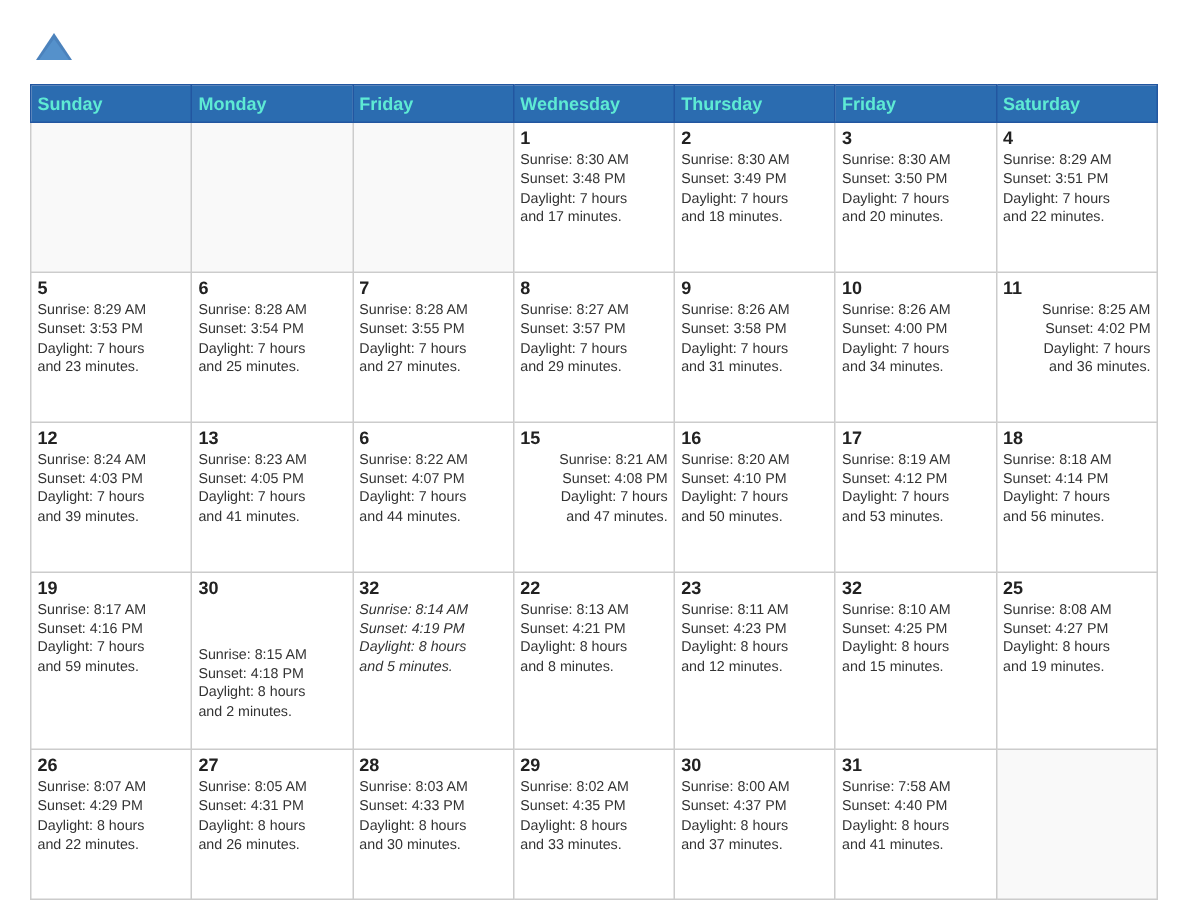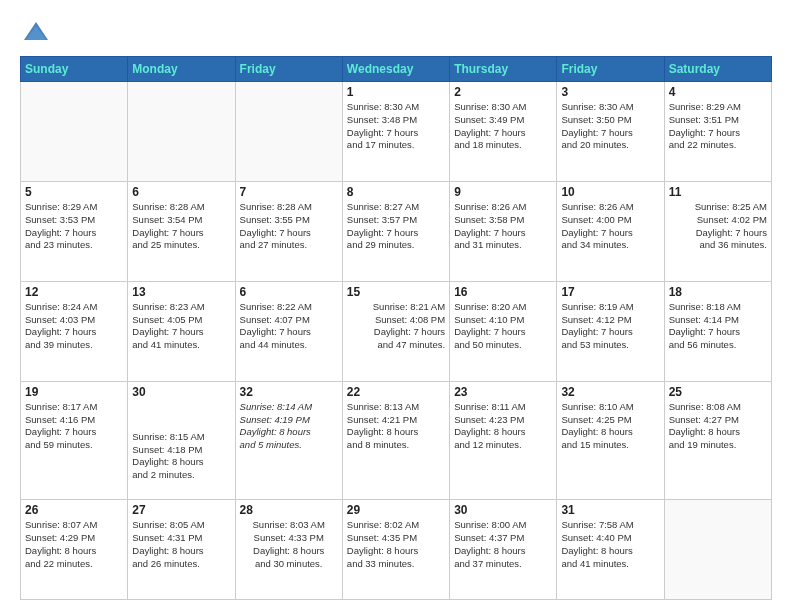--- a/index.html
+++ b/index.html
@@ -339,21 +339,21 @@
           </td>
           <td>
             <span class="day-num">27</span>
             <div class="day-info" style="white-space: pre-line;">Sunrise: 8:05 AM
 Sunset: 4:31 PM
 Daylight: 8 hours
 and 26 minutes.</div>
           </td>
           <td>
             <span class="day-num">28</span>
-            <div class="day-info" style="white-space: pre-line; text-align: center;">Sunrise: 8:03 AM
+            <div class="day-info" style="white-space: pre-line;">Sunrise: 8:03 AM
 Sunset: 4:33 PM
 Daylight: 8 hours
 and 30 minutes.</div>
           </td>
           <td>
             <span class="day-num">29</span>
             <div class="day-info" style="white-space: pre-line;">Sunrise: 8:02 AM
 Sunset: 4:35 PM
 Daylight: 8 hours
 and 33 minutes.</div>

